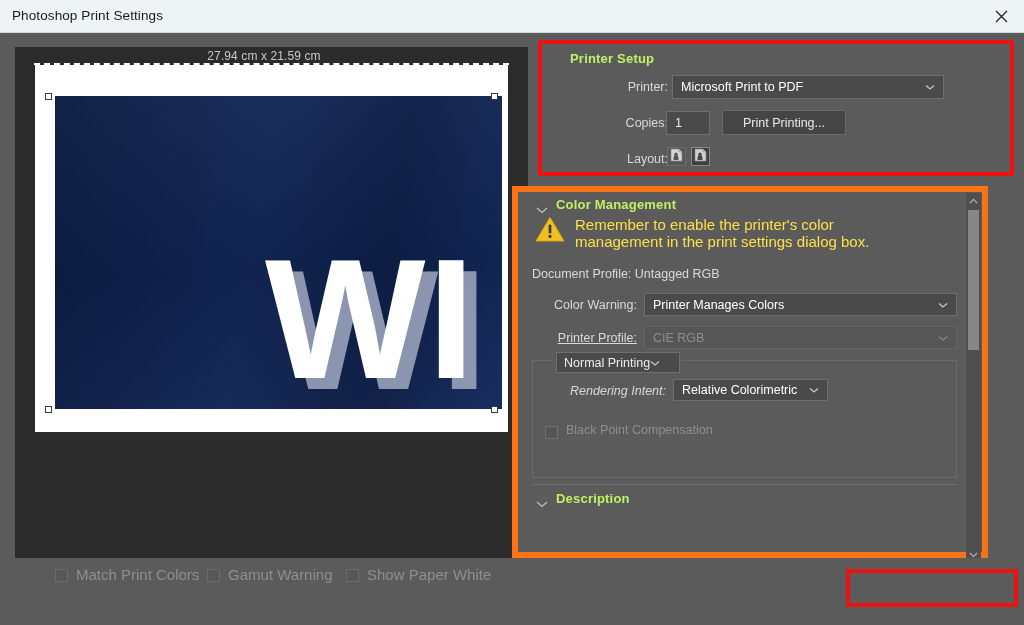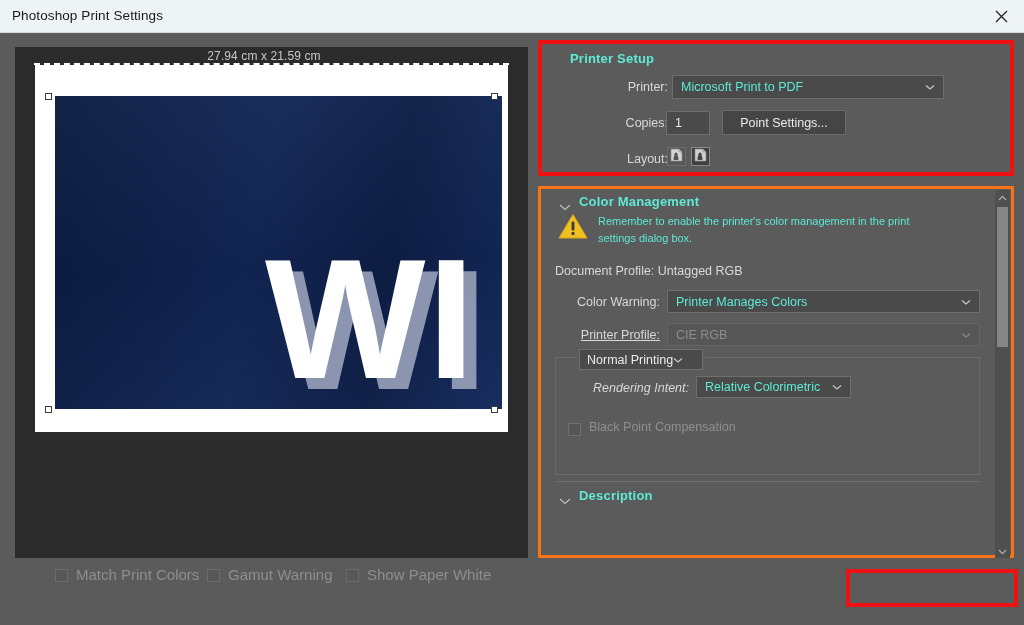--- a/index.html
+++ b/index.html
@@ -102,36 +102,36 @@
 
   
   .printer-setup {
     position: absolute; left: 538px; top: 40px;
     width: 476px; height: 136px;
     border: 4px solid #ee1111;
     box-sizing: border-box;
     background: #5b5b5b;
   }
   .section-title {
-    font-size: 13px; font-weight: bold; color: #5eead4;
+    font-size: 13px; font-weight: bold; color: #bef264;
     letter-spacing: .2px;
   }
   .ps-title { position: absolute; left: 28px; top: 7px; }
 
   .row-label {
     position: absolute;
     font-size: 12.5px; color: #d8d8d8;
     text-align: right;
   }
   .combo {
     position: absolute;
     background: #4a4a4a;
     border: 1px solid #6e6e6e;
     box-sizing: border-box;
-    color: #5eead4;
+    color: #ffffff;
     font-size: 12.5px;
     display: flex; align-items: center;
     padding-left: 8px;
     cursor: default;
   }
   .combo .chev {
     position: absolute; right: 8px; top: 50%;
     transform: translateY(-50%);
   }
   .combo.disabled { color: #8d8d8d; background: #565656; border-color: #656565; }
@@ -158,41 +158,41 @@
     background: #575757;
     border: 1px solid #6d6d6d;
     box-sizing: border-box;
     display: flex; align-items: center; justify-content: center;
     cursor: default;
   }
   .layout-icon.selected { background: #3f3f3f; border-color: #888; }
 
   
   .cm-panel {
-    position: absolute; left: 538px; top: 186px;
+    position: absolute; left: 512px; top: 186px;
     width: 476px; height: 372px;
     background: #5b5b5b;
-    border: 3px solid #f97316;
+    border: 6px solid #f97316;
     box-sizing: border-box;
   }
   .cm-inner {
     position: absolute; left: 0; top: 0;
     width: 454px; height: 370px;
     overflow: hidden;
   }
   .disclosure {
     position: absolute;
     cursor: default;
   }
   .cm-title { position: absolute; left: 38px; top: 5px; }
   .warn-triangle { position: absolute; left: 17px; top: 24px; }
   .warn-text {
     position: absolute; left: 57px; top: 24px;
     width: 340px;
-    font-size: 11px; color: #5eead4; line-height: 17px;
+    font-size: 15px; color: #fde047; line-height: 17px;
   }
   .doc-profile {
     position: absolute; left: 14px; top: 75px;
     font-size: 12.5px; color: #d9d9d9;
   }
 
   .groupbox {
     position: absolute; left: 14px; top: 168px;
     width: 425px; height: 118px;
     border: 1px solid #6b6b6b;
@@ -315,21 +315,21 @@
             <path d="M1,1.5 L5,5 L9,1.5" stroke="#c9c9c9" stroke-width="1.2" fill="none"></path>
           </svg>
       </span>
     </div>
 
     <div class="row-label" style="left:30px; top:72px; width:96px;">Copies:</div>
     <div class="textbox" style="left:124px; top:67px; width:44px; height:24px;">
       <span>1</span>
     </div>
     <div class="btn-flat" style="left:180px; top:66px; width:124px; height:25px;">
-      <span>Point Settings...</span>
+      <span>Print Printing...</span>
     </div>
 
     <div class="row-label" style="left:30px; top:108px; width:96px;">Layout:</div>
     <div class="layout-icon" style="left:125px; top:103px;">
       <span>
         <svg width="13" height="14" viewBox="0 0 13 14">
           <path d="M1,1 h8 l3,3 v9 h-11 z" fill="#d6d6d6" stroke="#8a8a8a" stroke-width="0.7"></path>
           <path d="M9,1 v3 h3" fill="none" stroke="#8a8a8a" stroke-width="0.7"></path>
           <circle cx="6" cy="6.2" r="1.6" fill="#555"></circle>
           <path d="M3.6,12 v-2.6 a2.4,2.4 0 0 1 4.8,0 v2.6" fill="#555"></path>

